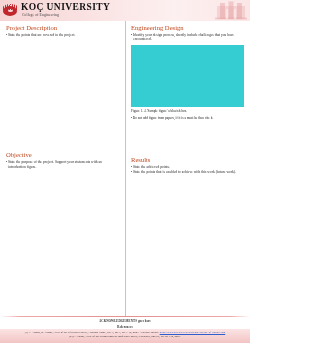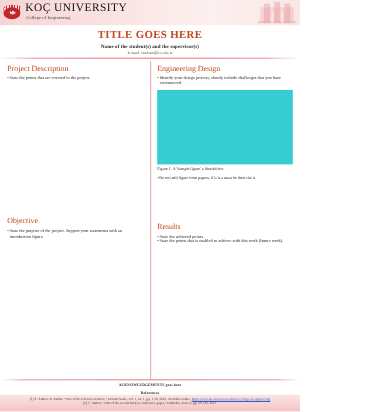--- a/index.html
+++ b/index.html
@@ -47,21 +47,21 @@
     position:absolute;left:0.5px;top:1px;
     width:15px;height:6px;
     background:
       repeating-linear-gradient(95deg,#c0262b 0 1px,rgba(246,212,212,0) 1px 2.2px);
     border-radius:50% 50% 0 0;
     opacity:.95;
   }
   .brand-txt{margin-left:2px;line-height:1;}
   .brand-name{
     font-family:"Liberation Serif", serif;
-    font-weight:normal;
+    font-weight:bold;
     font-size:9.5px;
     letter-spacing:.4px;
     color:#111111;
     white-space:nowrap;
   }
   .brand-sub{
     font-size:3.6px;
     color:#3a3a3a;
     margin-top:1.5px;
     margin-left:1px;
@@ -234,26 +234,20 @@
       <rect x="6" y="10" width="56" height="26" fill="#c0262b" opacity="0.30"></rect>
       <rect x="12" y="4" width="10" height="32" fill="#c0262b" opacity="0.45"></rect>
       <rect x="29" y="1" width="10" height="35" fill="#c0262b" opacity="0.45"></rect>
       <rect x="46" y="4" width="10" height="32" fill="#c0262b" opacity="0.45"></rect>
       <rect x="2" y="33" width="64" height="4" fill="#c0262b" opacity="0.40"></rect>
       <rect x="24" y="16" width="4" height="20" fill="#ffffff" opacity="0.55"></rect>
       <rect x="40" y="16" width="4" height="20" fill="#ffffff" opacity="0.55"></rect>
     </svg>
   </div>
 
-  <div class="titleblock">
-    <div class="poster-title">TITLE GOES HERE</div>
-    <div class="poster-authors">Name of the student(s) and the supervisor(s)</div>
-    <div class="poster-email">E-mail: student@ku.edu.tr</div>
-    <div class="title-rule"></div>
-  </div>
 
   <div class="body">
     <div class="divider"></div>
 
     <div class="col">
 
       <div class="section">
         <div class="section-title">Project Description</div>
         <ul class="bullets">
           <li>State the points that are covered in the project.</li>

